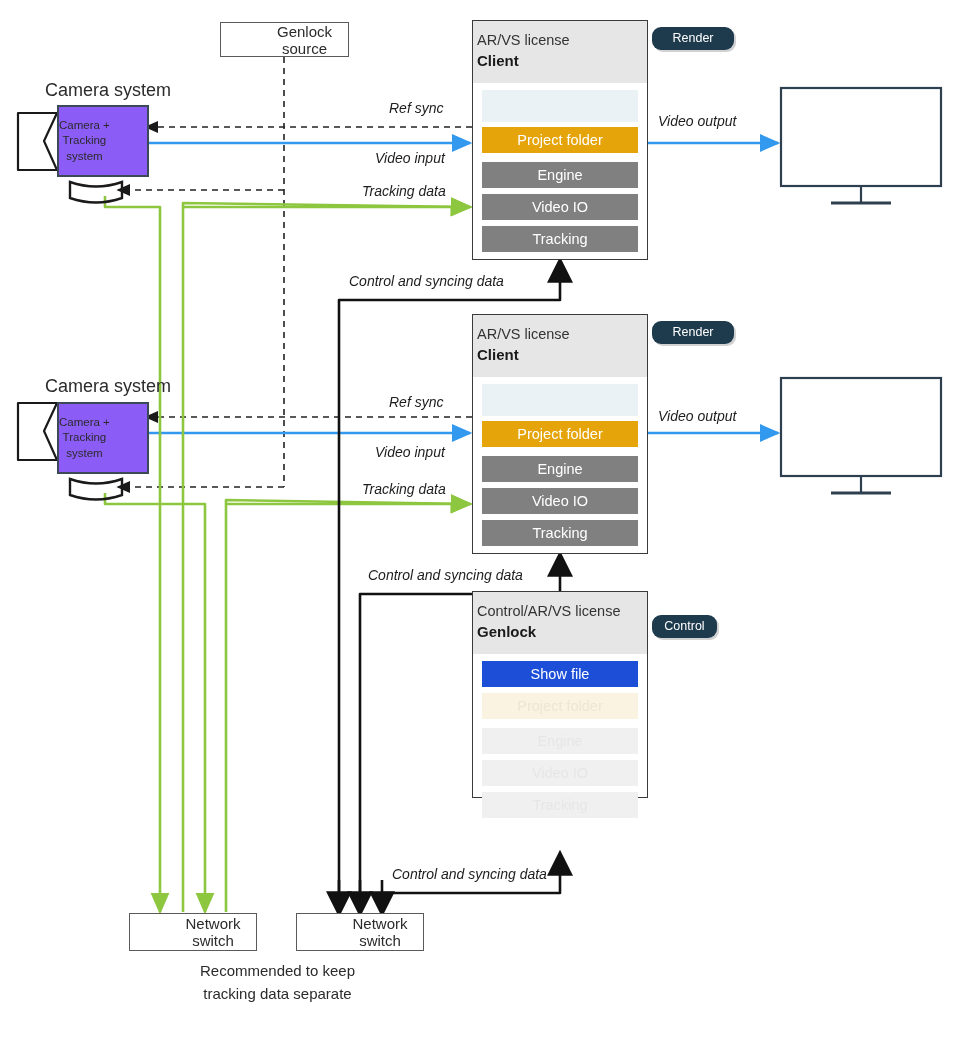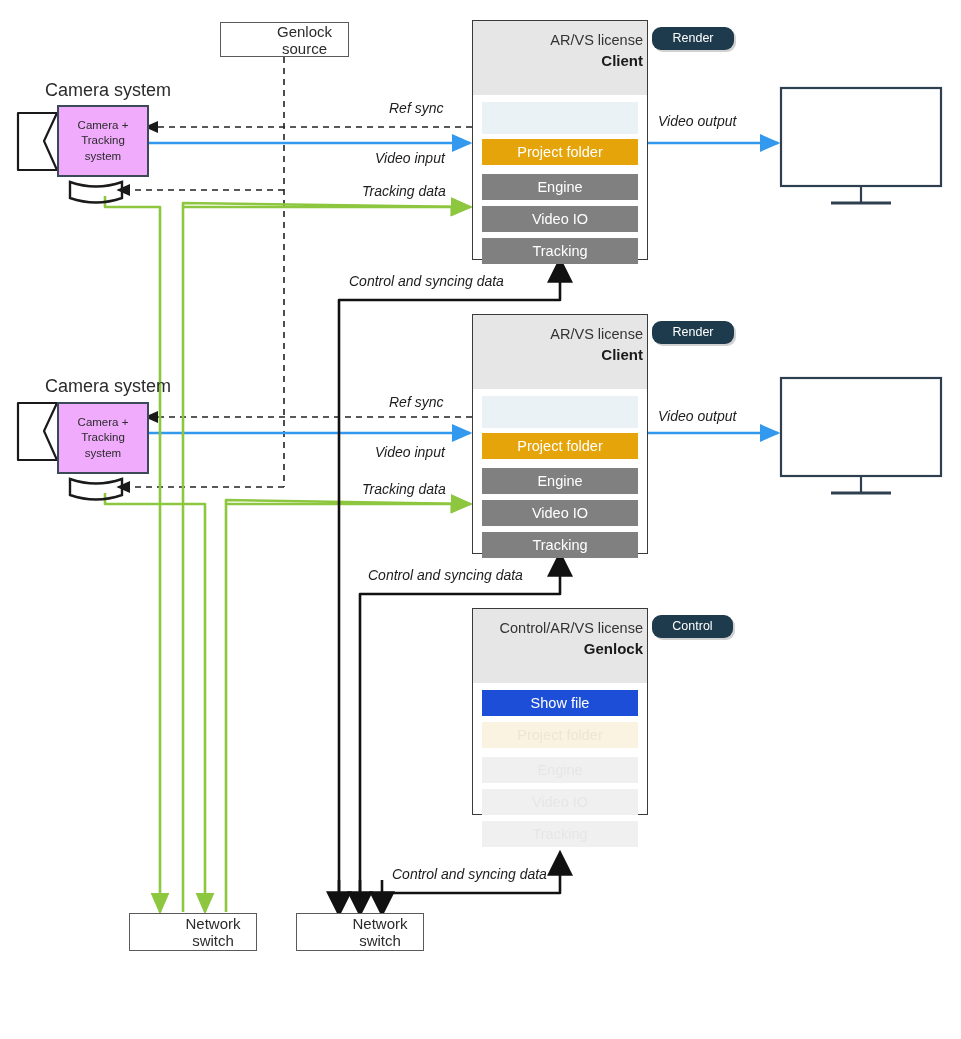--- a/index.html
+++ b/index.html
@@ -4,21 +4,21 @@
 <style>
   html,body{margin:0;padding:0;background:#ffffff;}
   body{width:961px;height:1039px;font-family:"Liberation Sans",sans-serif;color:#2b2b2b;}
   #stage{position:relative;width:961px;height:1039px;overflow:hidden;background:#fff;}
   svg#wires{position:absolute;left:0;top:0;width:961px;height:1039px;}
 
   .node{position:absolute;box-sizing:border-box;}
 
   
   .machine{border:1px solid #3a3a3a;background:#ffffff;}
-  .machine .mhead{background:#e6e6e6;text-align:right;padding:10px 4px 24px 4px;line-height:1.35;}
+  .machine .mhead{background:#e6e6e6;text-align:left;padding:10px 4px 12px 4px;line-height:1.35;}
   .machine .mhead .lic{font-size:14.5px;color:#333;}
   .machine .mhead .role{font-size:15px;font-weight:bold;color:#1a1a1a;}
   .machine .mbody{padding:7px 9px 9px 9px;}
   .row{height:26px;line-height:26px;text-align:center;font-size:14.5px;color:#ffffff;margin-bottom:6px;}
   .row.blank{background:#eaf2f5;height:32px;margin-bottom:5px;}
   .row.orange{background:#e5a50a;}
   .row.teal{background:#1d4ed8;}
   .row.gray{background:#808080;}
   .row.sp{margin-top:9px;}
   .row.f-orange{background:#fbf3e2;color:#ede6d4;}
@@ -27,22 +27,22 @@
   
   .badge{position:absolute;background:#1e3a4d;color:#fff;font-size:12.5px;
          text-align:center;padding:4px 0 5px 0;box-shadow:2px 2px 0 rgba(0,0,0,.18);border-radius:9px;}
 
   
   .obox{border:1px solid #5a5a5a;background:#fff;text-align:center;font-size:15px;color:#2b2b2b;
         display:flex;align-items:center;justify-content:center;padding-left:40px;}
 
   
   .cam-label{position:absolute;font-size:18px;color:#2b2b2b;}
-  .cam-body{position:absolute;border:2px solid #3b4a56;background:#f0abfc;
-            display:flex;align-items:center;justify-content:center;text-align:center;
+  .cam-body{position:absolute;border:2px solid #3b4a56;background:#8b5cf6;
+            display:flex;align-items:center;text-align:center;
             font-size:11.5px;line-height:1.35;color:#2b2b2b;}
 
   
   .elabel{position:absolute;font-style:italic;font-size:14px;color:#1d1d1d;white-space:nowrap;}
   .note{position:absolute;font-size:15px;color:#2b2b2b;text-align:center;line-height:1.5;white-space:pre-line;}
 </style>
 </head>
 <body>
 
 <div id="stage">
@@ -183,42 +183,44 @@
     <div class="mbody">
       <div class="row blank"></div>
       <div class="row orange">Project folder</div>
       <div class="row gray sp">Engine</div>
       <div class="row gray">Video IO</div>
       <div class="row gray">Tracking</div>
     </div>
   </div>
   <div class="badge" style="left:652px;top:321px;width:82px;">Render</div>
 
-  <div class="node machine" style="left:472px;top:608px;width:176px;height:207px;">
+  <div class="node machine" style="left:472px;top:591px;width:176px;height:207px;">
     <div class="mhead">
       <div class="lic">Control/AR/VS license</div>
       <div class="role">Genlock</div>
     </div>
     <div class="mbody">
       <div class="row teal">Show file</div>
       <div class="row f-orange">Project folder</div>
       <div class="row f-gray sp">Engine</div>
       <div class="row f-gray">Video IO</div>
       <div class="row f-gray">Tracking</div>
     </div>
   </div>
-  <div class="badge" style="left:652px;top:615px;width:81px;">Control</div>
+  <div class="badge" style="left:652px;top:615px;width:65px;">Control</div>
 
   <div class="node obox" style="left:129px;top:913px;width:128px;height:38px;">
     <span>Network switch</span>
   </div>
   <div class="node obox" style="left:296px;top:913px;width:128px;height:38px;">
     <span>Network switch</span>
   </div>
 
+  <div class="note" style="left:130px;top:960px;width:295px;">Recommended to keep
+tracking data separate</div>
 
   <div class="elabel" style="left:389px;top:100px;">Ref sync</div>
   <div class="elabel" style="left:375px;top:150px;">Video input</div>
   <div class="elabel" style="left:362px;top:183px;">Tracking data</div>
   <div class="elabel" style="left:658px;top:113px;">Video output</div>
   <div class="elabel" style="left:349px;top:273px;">Control and syncing data</div>
 
   <div class="elabel" style="left:389px;top:394px;">Ref sync</div>
   <div class="elabel" style="left:375px;top:444px;">Video input</div>
   <div class="elabel" style="left:362px;top:481px;">Tracking data</div>

